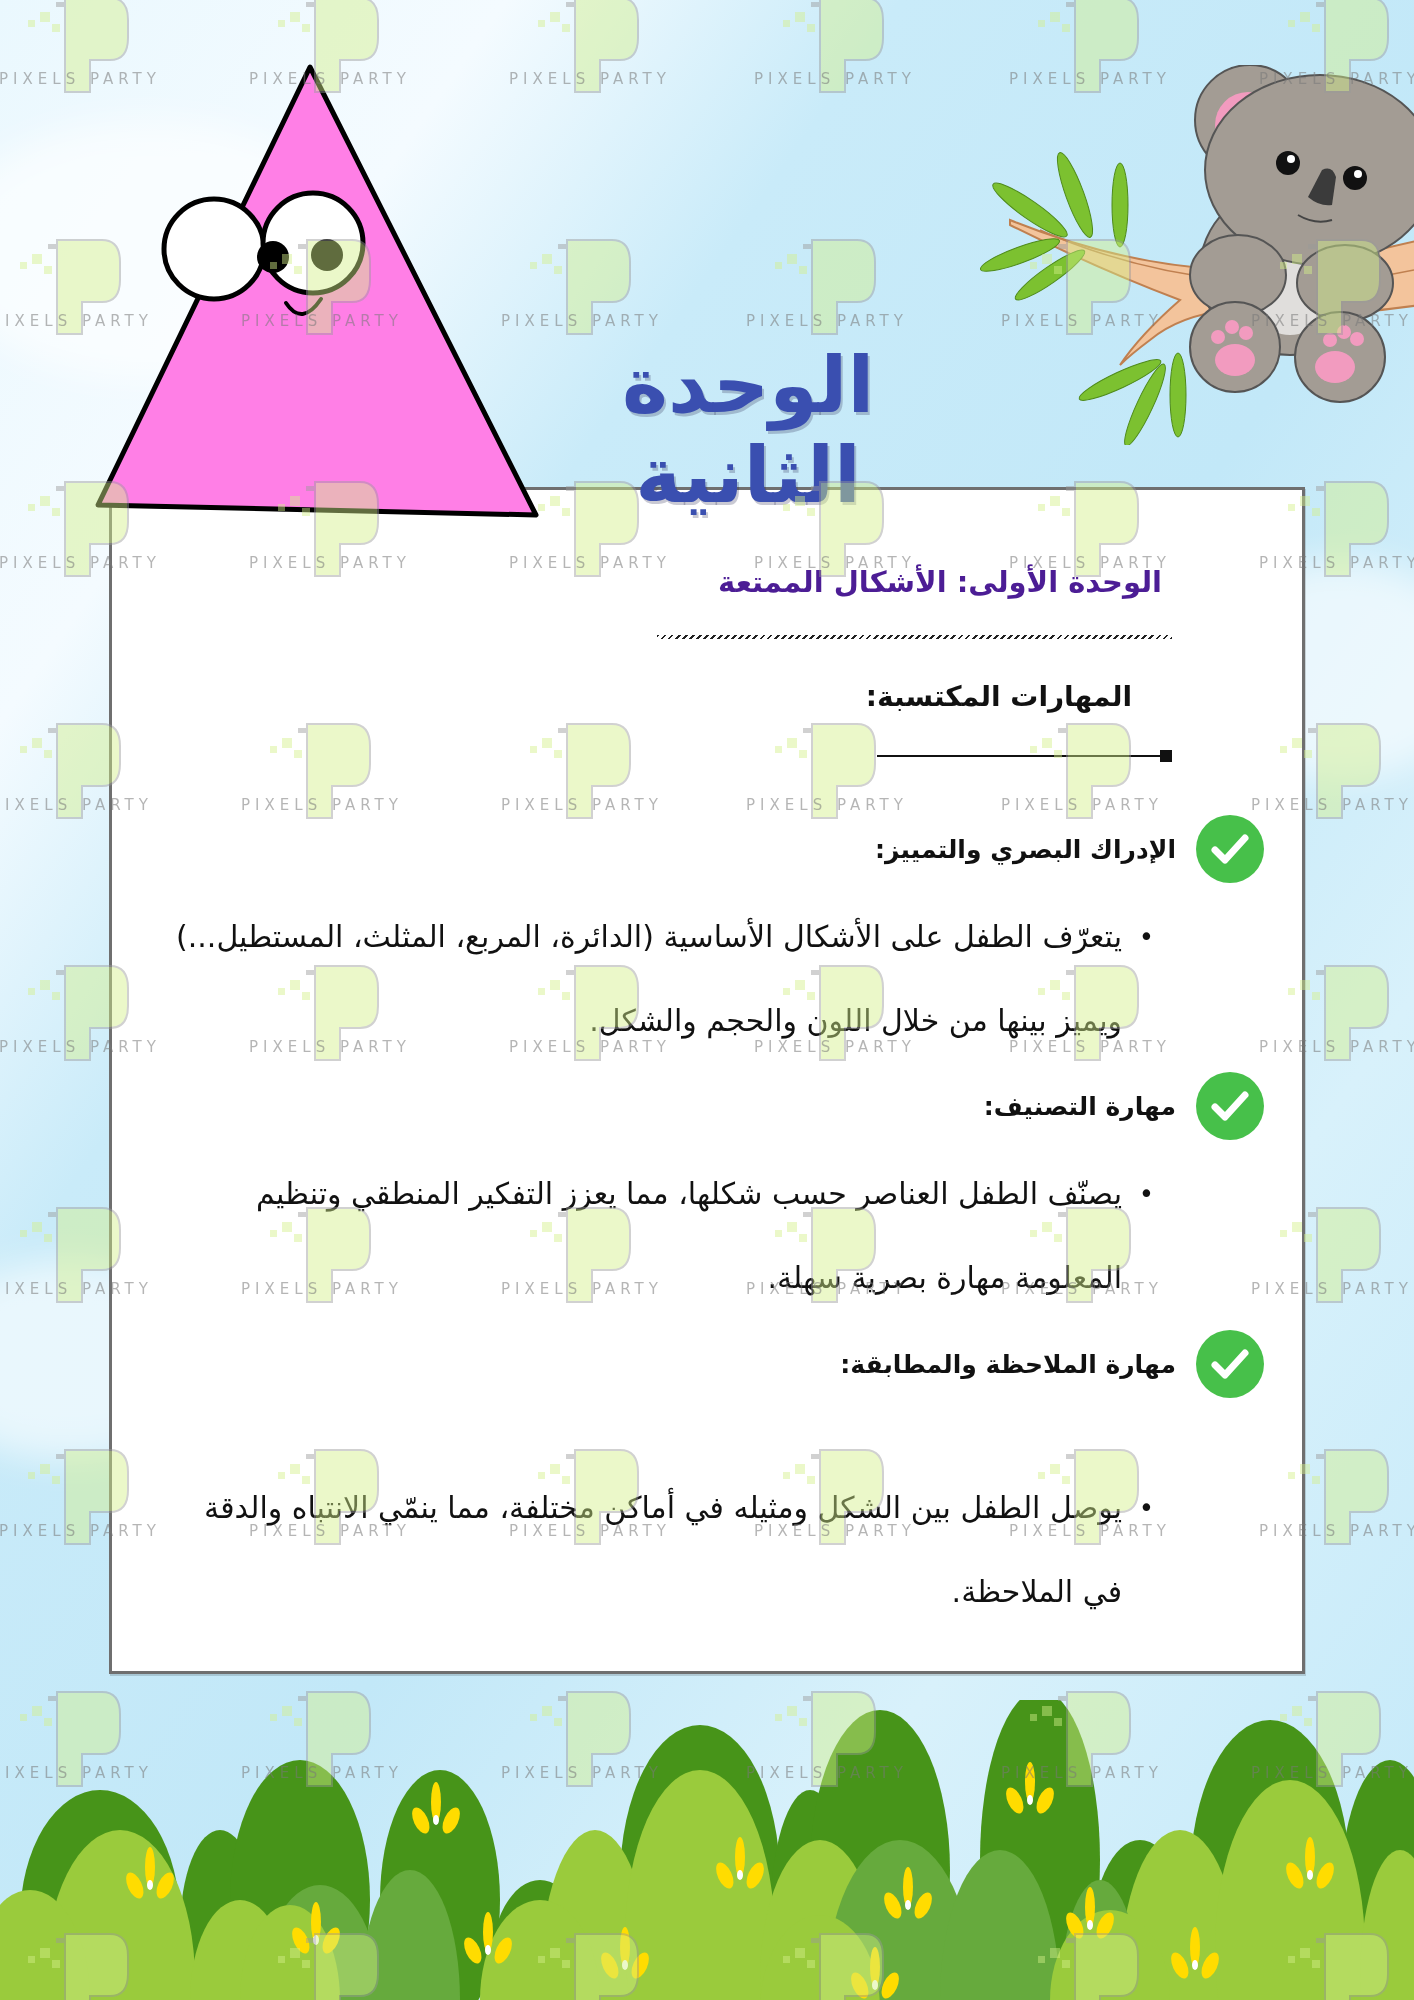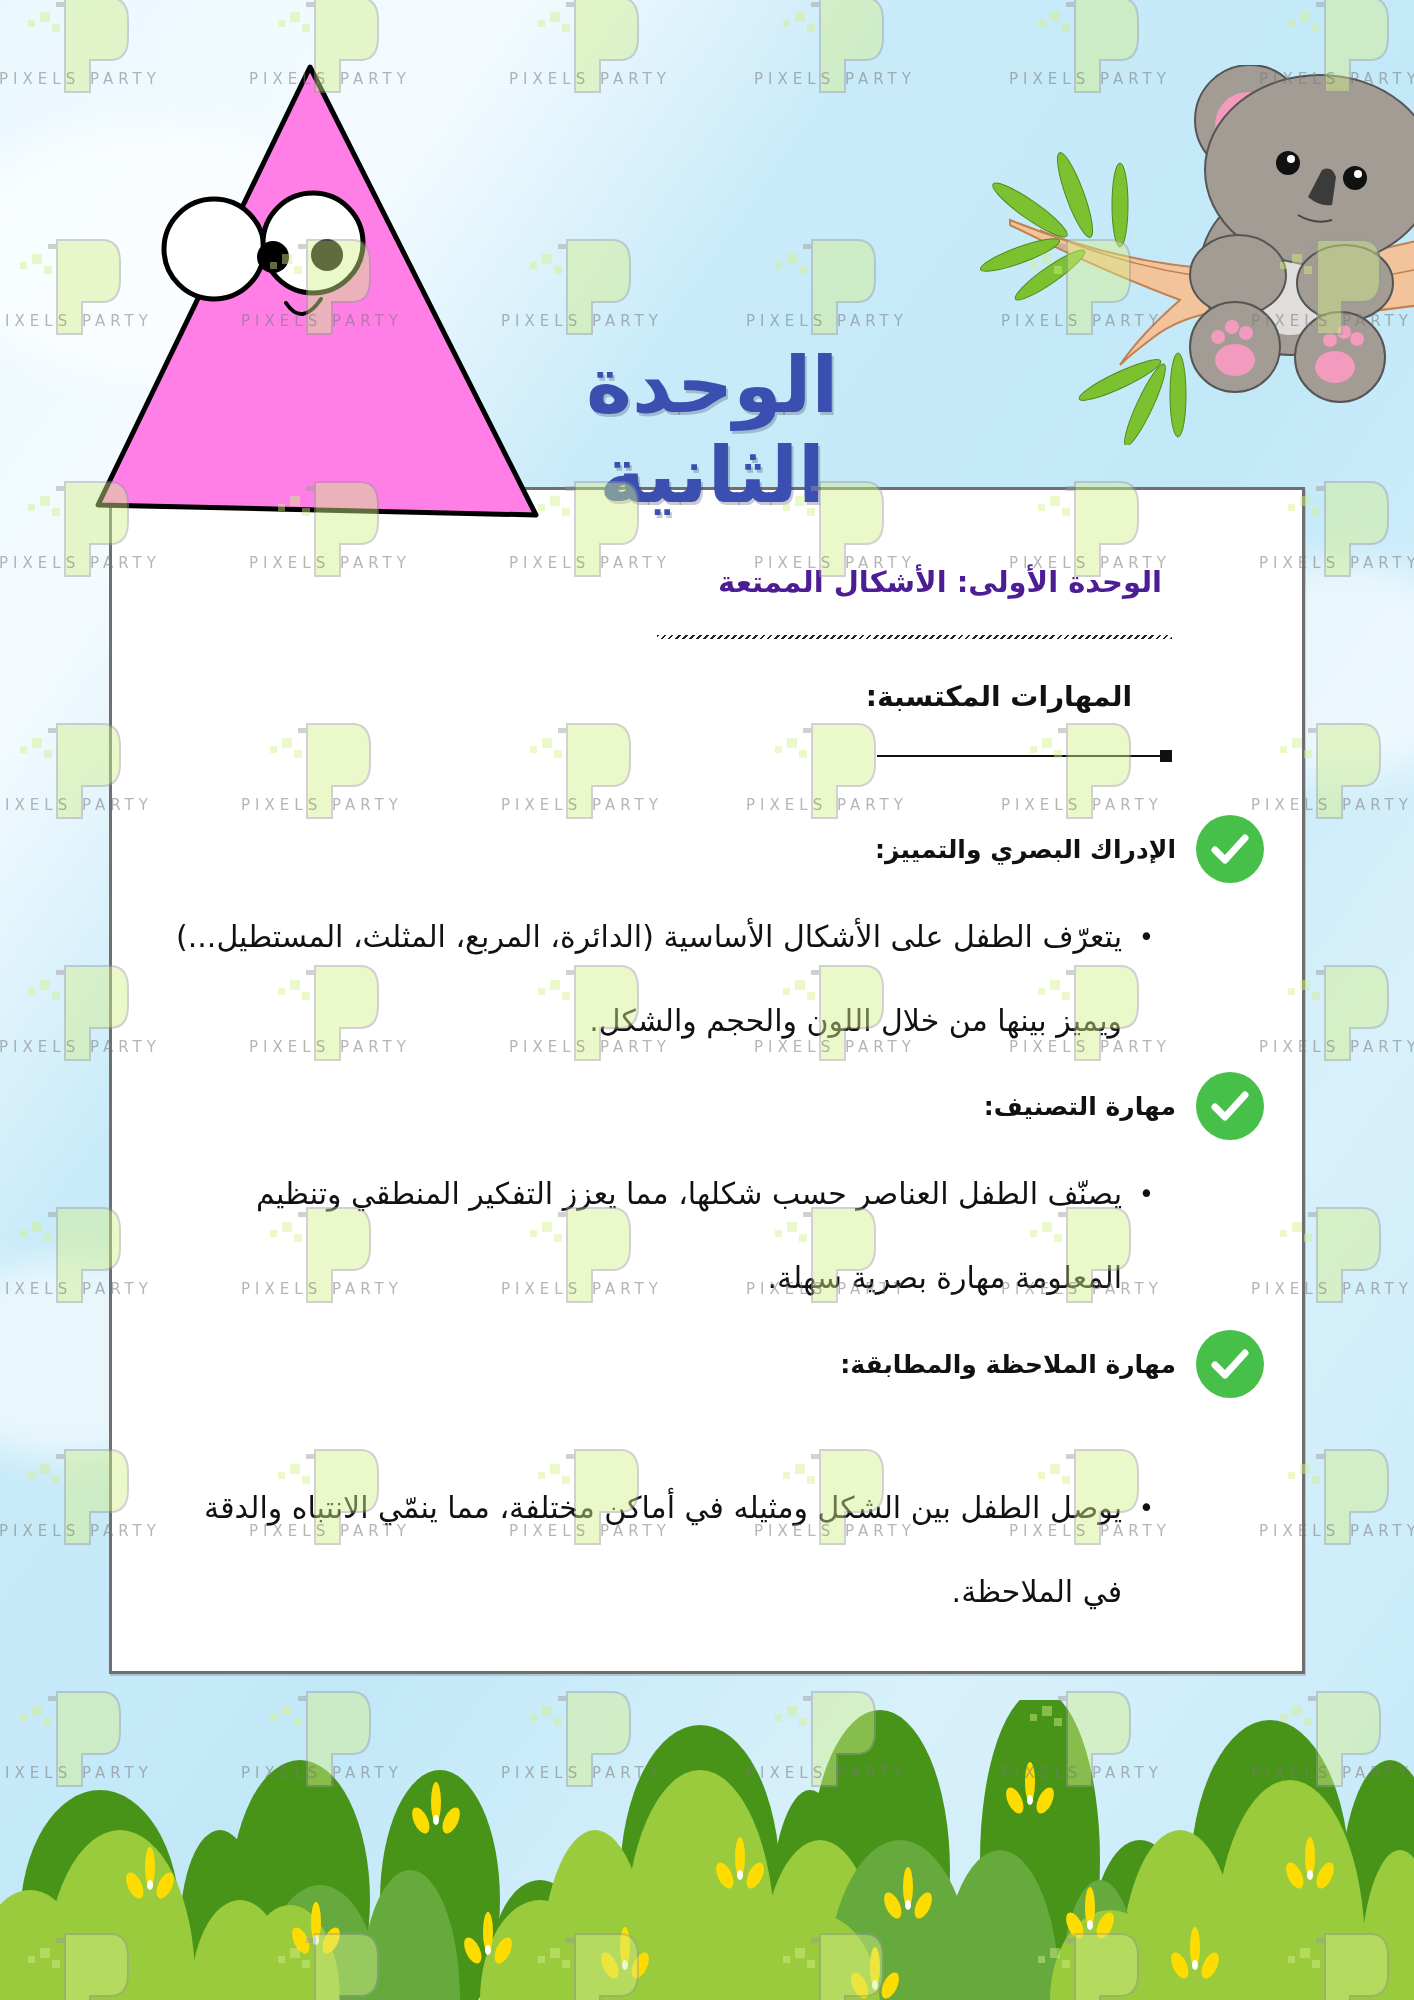--- a/index.html
+++ b/index.html
@@ -22,21 +22,21 @@
   }
 
   
   .triangle { position: absolute; left: 90px; top: 55px; width: 460px; height: 470px; z-index: 3; }
 
   
   .koala { position: absolute; left: 980px; top: 65px; width: 434px; height: 380px; z-index: 2; }
 
   
   .main-title {
-    position: absolute; left: 492px; top: 340px; width: 440px; text-align: center;
+    position: absolute; left: 528px; top: 340px; width: 440px; text-align: center;
     font-family: "DejaVu Sans", sans-serif; font-weight: bold; font-size: 78px;
     color: #3a4fb0; direction: rtl; z-index: 4;
     text-shadow: 2px 3px 0 rgba(40,40,80,0.25);
   }
 
   
   .card {
     position: absolute; left: 109px; top: 487px; width: 1196px; height: 1187px;
     background: #ffffff; border: 3px solid #6f6f6f; z-index: 1;
     box-shadow: 1px 2px 0 rgba(0,0,0,0.15);

